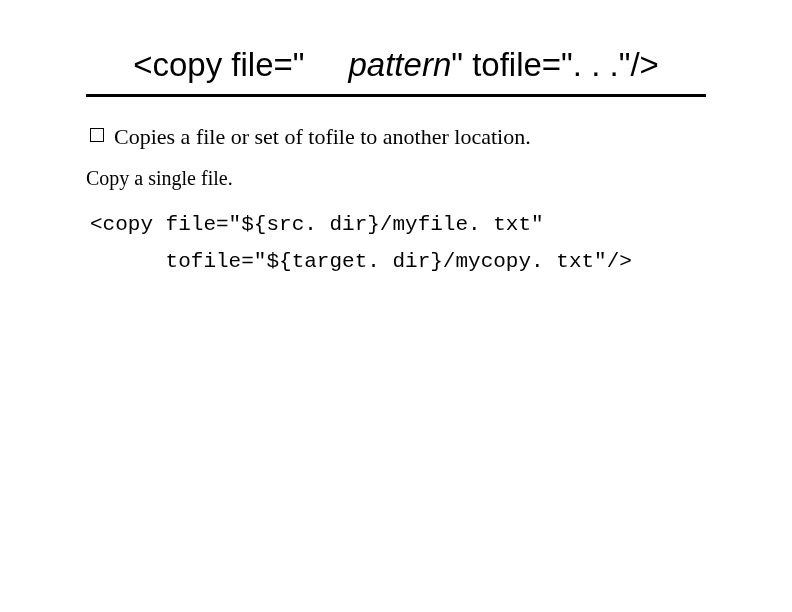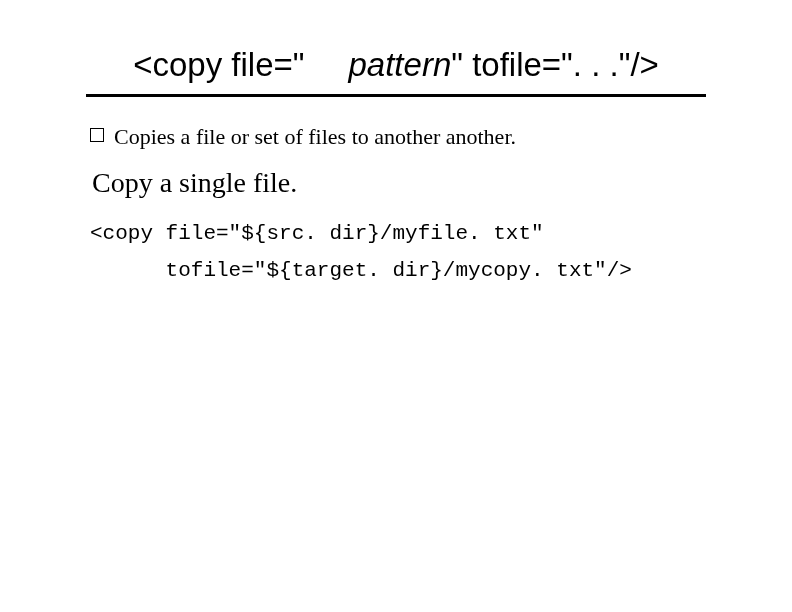--- a/index.html
+++ b/index.html
@@ -6,37 +6,37 @@
   html, body { width: 792px; height: 612px; background: #fff; font-family: "Times New Roman", Times, serif; color: #000; }
   .slide { width: 792px; height: 612px; padding: 46px 86px 0 86px; }
   .title-wrap { border-bottom: 3px solid #000; padding-bottom: 10px; margin-bottom: 26px; }
   .title { font-size: 33px; font-weight: normal; font-family: Arial, Helvetica, sans-serif; letter-spacing: 0; text-align: center; }
   .title .pre { }
   .title .italic { font-style: italic; margin-left: 44px; }
   .bullets { margin-left: 4px; }
   .bullet { display: flex; align-items: flex-start; margin-bottom: 16px; }
   .bullet-marker { width: 14px; height: 14px; border: 1.5px solid #000; margin-top: 5px; margin-right: 10px; flex: 0 0 14px; }
   .bullet-text { font-size: 22px; line-height: 1.25; }
-  .plain { font-size: 28px; margin: 10px 0 16px 6px; }
+  .plain { font-size: 20px; margin: 10px 0 16px 0; }
   .code { font-family: "Courier New", Courier, monospace; font-size: 21px; white-space: pre; margin-left: 4px; line-height: 1.8; }
 </style>
 </head>
 <body>
 
 <div class="slide">
   <div class="title-wrap">
     <h1 class="title">
       <span class="pre">&lt;copy file="</span><span class="italic">pattern</span><span>" tofile=". . ."/&gt;</span>
     </h1>
   </div>
 
   <div class="bullets">
     <div class="bullet">
       <span class="bullet-marker"></span>
-      <span class="bullet-text">Copies a file or set of files to another another.</span>
+      <span class="bullet-text">Copies a file or set of tofile to another location.</span>
     </div>
   </div>
 
   <p class="plain">Copy a single file.</p>
 
   <div class="code"><span>&lt;copy file="${src. dir}/myfile. txt"</span>
 <span>      tofile="${target. dir}/mycopy. txt"/&gt;</span></div>
 </div>
 
 </body></html>

